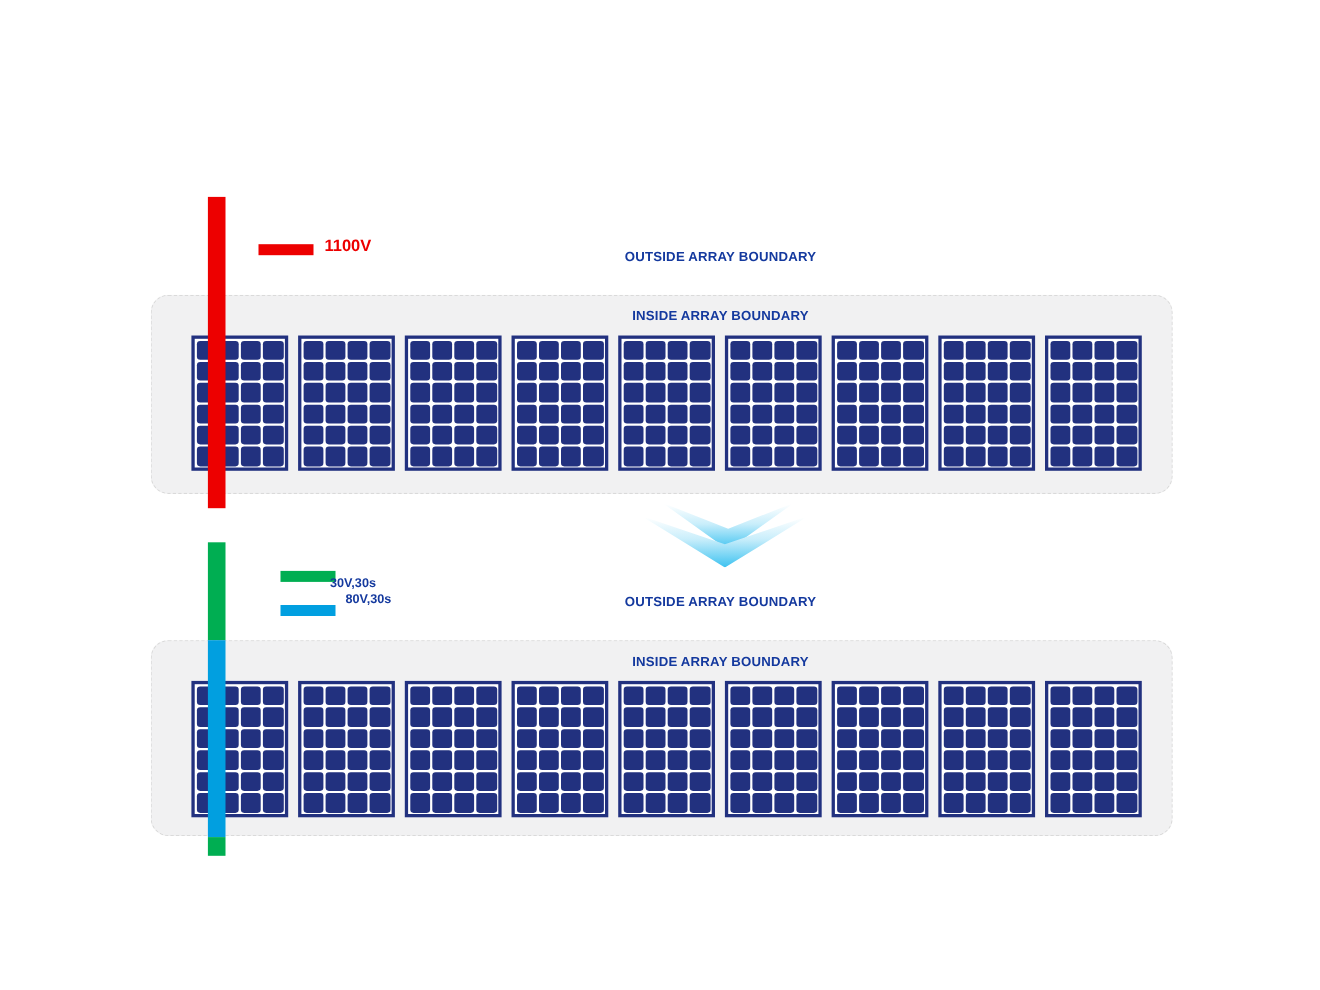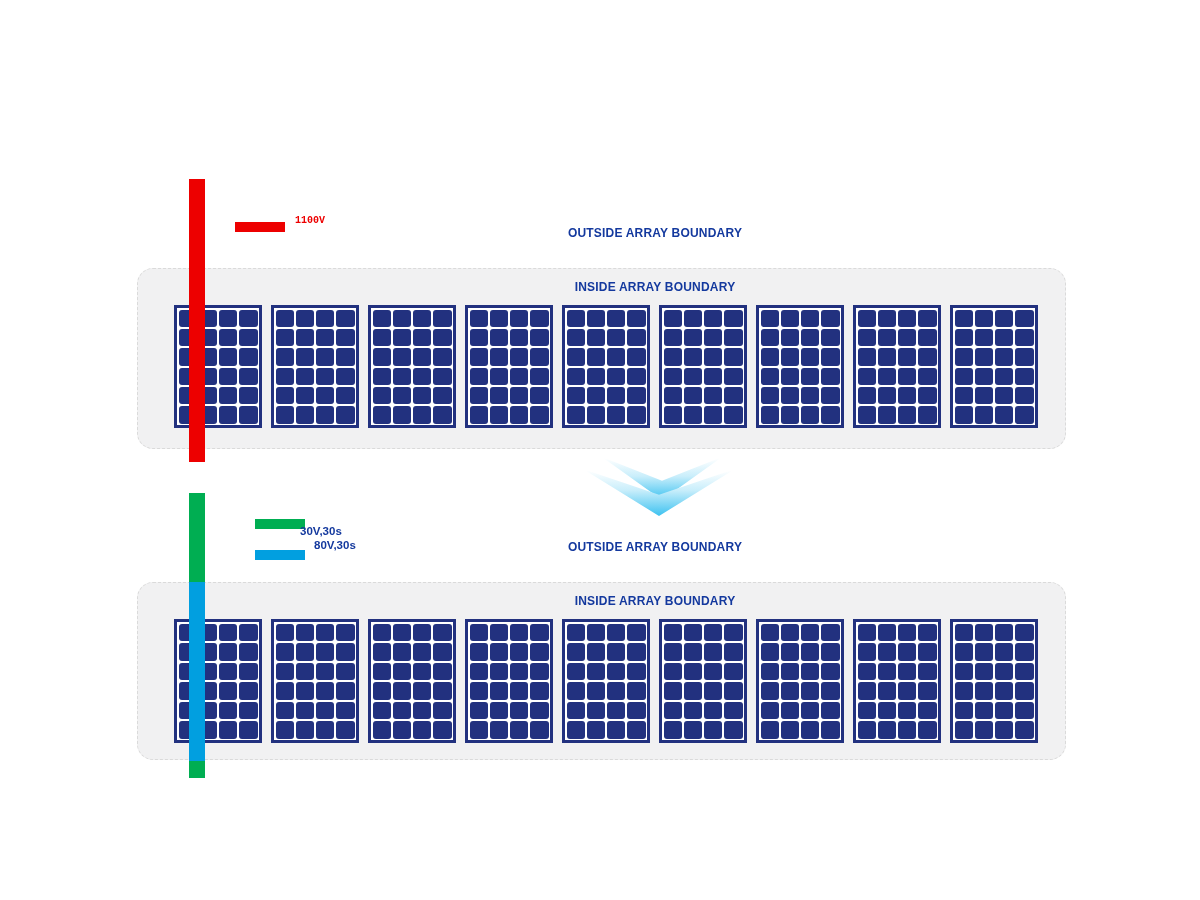--- a/index.html
+++ b/index.html
@@ -50,21 +50,21 @@
   #bar-bottom .seg-1 { height:179px; }
   #bar-bottom .seg-2 { height:17px; }
 
   
   .swatch { position:absolute; width:50px; height:10px; z-index:2; }
   #swatch-1100v { left:203px; top:222px; }
   #swatch-30v   { left:223px; top:519px; }
   #swatch-80v   { left:223px; top:550px; }
 
   .legend-label { position:absolute; font-weight:bold; white-space:nowrap; z-index:2; }
-  #label-1100v { left:263px; top:215px; font-size:10px; color:#ED0000;font-family:Liberation Mono, monospace; }
+  #label-1100v { left:263px; top:215px; font-size:15px; color:#ED0000; }
   #label-30v   { left:268px; top:525px; font-size:11.5px; color:#14399E; }
   #label-80v   { left:282px; top:539px; font-size:11.5px; color:#14399E; }
 
   
   .chev {
     position:absolute; z-index:2;
     clip-path:polygon(0 0, 50% 55%, 100% 0, 50% 100%);
     background:linear-gradient(to bottom, #FFFFFF 3%, #C9EEFB 45%, #3DC2F0 100%);
   }
   #chev-a { left:570px; top:457px; width:120px; height:43px; }

